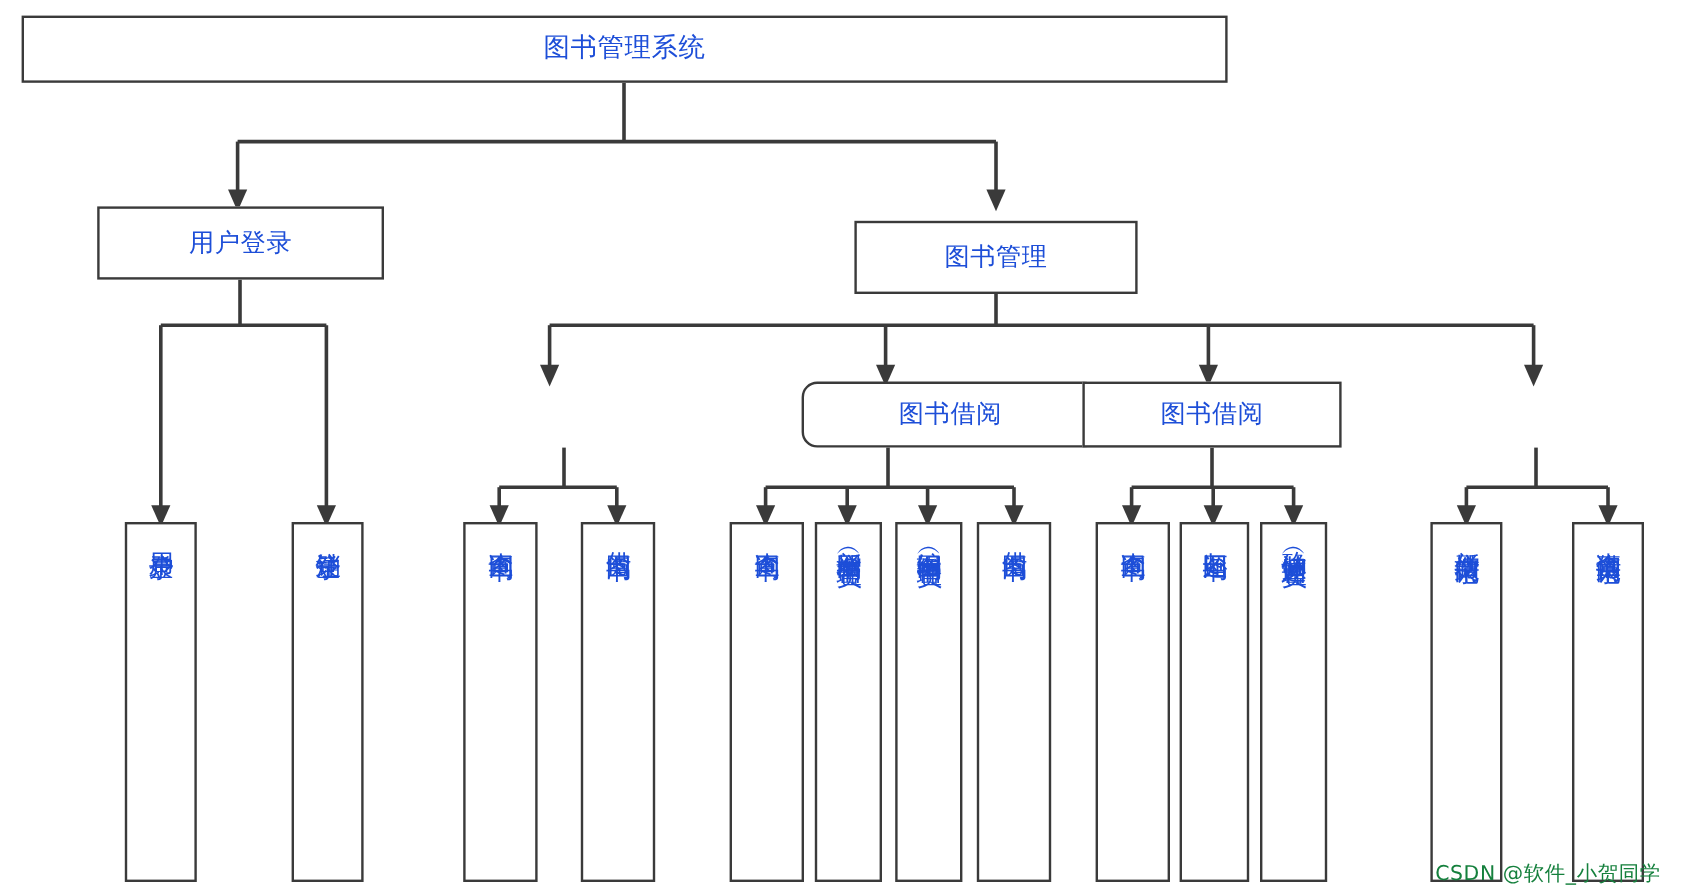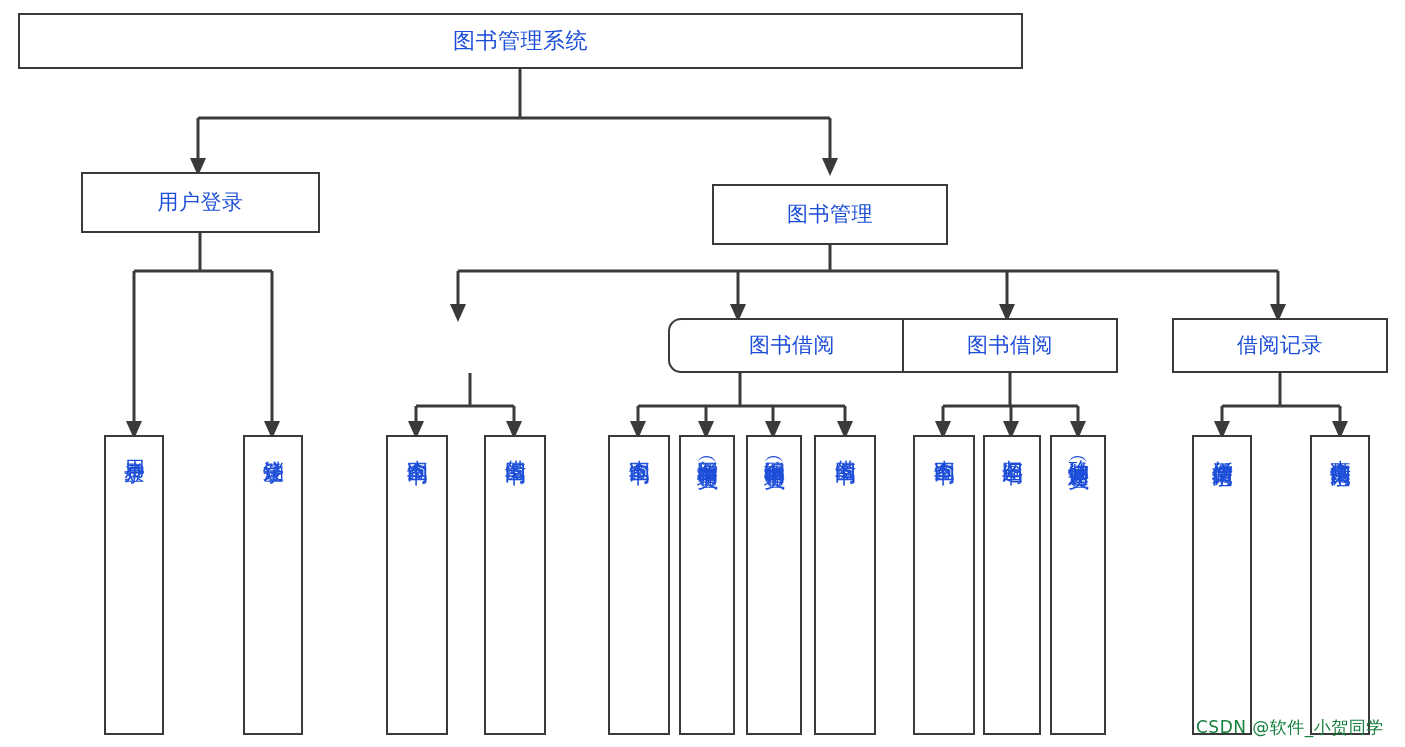--- a/index.html
+++ b/index.html
@@ -166,23 +166,20 @@
 
 
   <div class="node horiz" style="left:668px; top:318px; width:248px; height:55px;border-radius:13px;">
     <span class="node-label">图书借阅</span>
   </div>
 
   <div class="node horiz" style="left:902px; top:318px; width:216px; height:55px;">
     <span class="node-label">图书借阅</span>
   </div>
 
-  <div class="node horiz" style="left:1172px; top:318px; width:216px; height:55px;">
-    <span class="node-label">借阅记录</span>
-  </div>
 
   <div class="node vert" style="left:104px; top:435px; width:60px; height:300px;">
     <span class="node-label">用户登录</span>
   </div>
 
   <div class="node vert" style="left:243px; top:435px; width:60px; height:300px;">
     <span class="node-label">注销登录</span>
   </div>
 
   <div class="node vert" style="left:386px; top:435px; width:62px; height:300px;">

